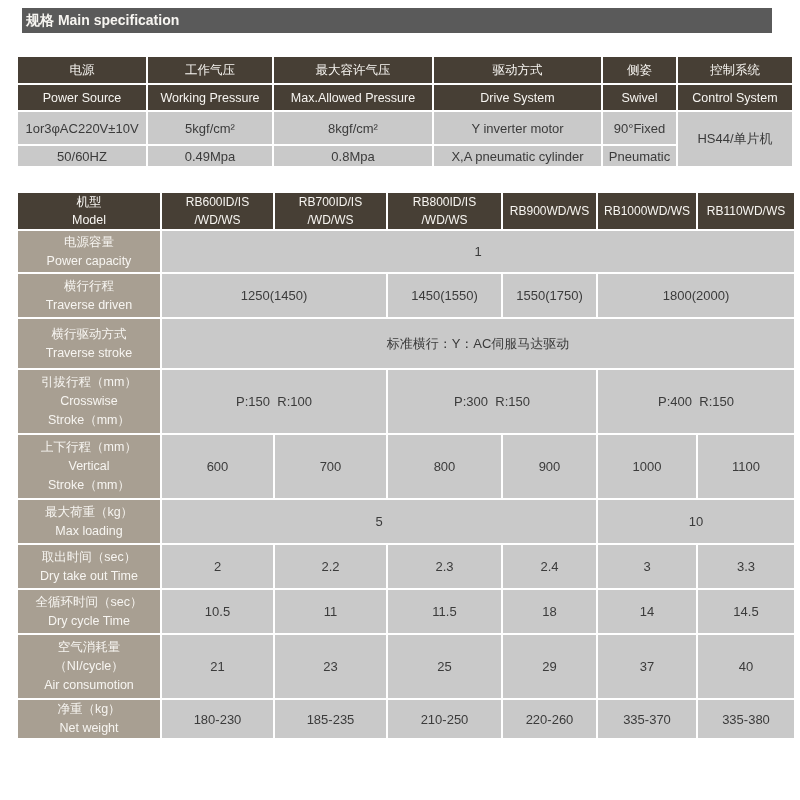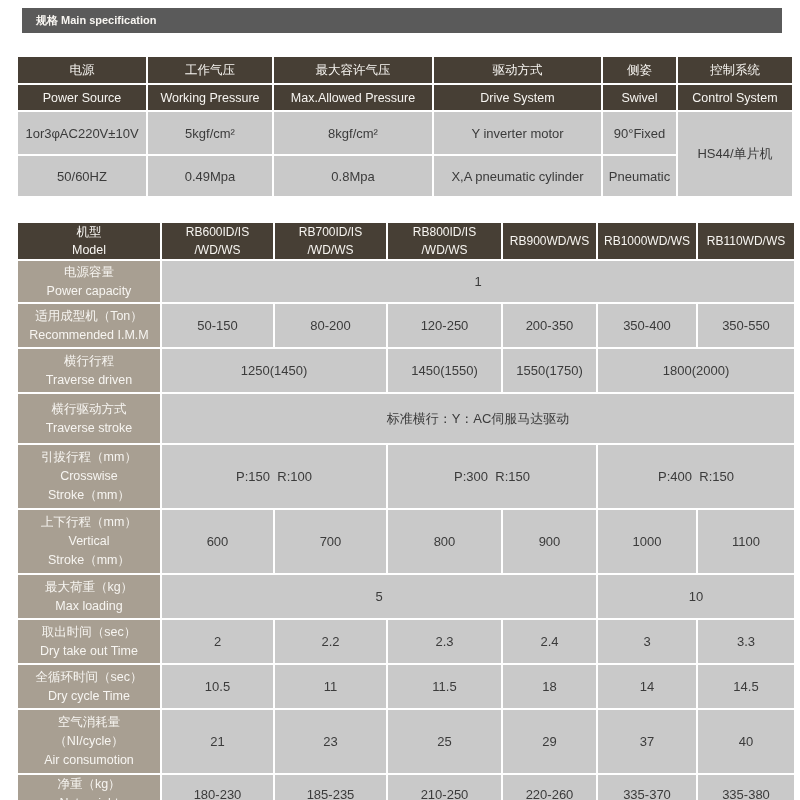--- a/index.html
+++ b/index.html
@@ -5,21 +5,21 @@
   html,body{margin:0;padding:0;}
   body{
     width:800px;height:800px;overflow:hidden;background:#ffffff;
     font-family:"Liberation Sans",sans-serif;
     color:var(--cell-text,#3b3b3b);
   }
   .page{padding:8px 18px 0 18px;}
   .title-bar{
     margin-left:4px;width:746px;height:25px;line-height:25px;
     background:var(--title-bar,#5a5a5a);color:var(--header-text,#fff);
-    font-size:11px;font-weight:bold;padding-left:14px;
+    font-size:14px;font-weight:bold;padding-left:4px;
   }
   table{
     border-collapse:separate;border-spacing:2px;table-layout:fixed;
     width:764px;margin-left:-2px;
   }
   #spec-table{margin-top:22px;}
   #model-table{margin-top:23px;}
   th,td{padding:0;text-align:center;vertical-align:middle;font-weight:normal;overflow:hidden;}
   .hd{background:var(--header,#473f35);color:var(--header-text,#fff);font-size:12.5px;}
   .hd .ln{line-height:18px;}
@@ -78,29 +78,29 @@
           <th class="hd">
             <div class="ln">Drive System</div>
           </th>
           <th class="hd">
             <div class="ln">Swivel</div>
           </th>
           <th class="hd">
             <div class="ln">Control System</div>
           </th>
         </tr>
-        <tr style="height: 42px; margin-left: 16px;">
+        <tr style="height: 32px; margin-left: 16px;">
           <td class="v"><div class="ln">1or3φAC220V±10V</div></td>
           <td class="v"><div class="ln">5kgf/cm²</div></td>
           <td class="v"><div class="ln">8kgf/cm²</div></td>
           <td class="v"><div class="ln">Y inverter motor</div></td>
           <td class="v"><div class="ln">90°Fixed</div></td>
           <td class="v" rowspan="2"><div class="ln">HS44/单片机</div></td>
         </tr>
-        <tr style="height: 40px; padding-left: 36px;">
+        <tr style="height: 20px; padding-left: 36px;">
           <td class="v"><div class="ln">50/60HZ</div></td>
           <td class="v"><div class="ln">0.49Mpa</div></td>
           <td class="v"><div class="ln">0.8Mpa</div></td>
           <td class="v"><div class="ln">X,A pneumatic cylinder</div></td>
           <td class="v"><div class="ln">Pneumatic</div></td>
         </tr>
       </tbody>
     </table>
   <table id="model-table">
       <colgroup>
@@ -142,32 +142,20 @@
         </tr>
         <tr style="height: 41px;">
           <th class="lab">
             <div class="ln">电源容量</div>
             <div class="ln">Power capacity</div>
           </th>
           <td class="v" colspan="6"><div class="ln">1</div></td>
         </tr>
         <tr style="height: 43px;">
           <th class="lab">
-            <div class="ln">适用成型机（Ton）</div>
-            <div class="ln">Recommended I.M.M</div>
-          </th>
-          <td class="v"><div class="ln">50-150</div></td>
-          <td class="v"><div class="ln">80-200</div></td>
-          <td class="v"><div class="ln">120-250</div></td>
-          <td class="v"><div class="ln">200-350</div></td>
-          <td class="v"><div class="ln">350-400</div></td>
-          <td class="v"><div class="ln">350-550</div></td>
-        </tr>
-        <tr style="height: 43px;">
-          <th class="lab">
             <div class="ln">横行行程</div>
             <div class="ln">Traverse driven</div>
           </th>
           <td class="v" colspan="2"><div class="ln">1250(1450)</div></td>
           <td class="v"><div class="ln">1450(1550)</div></td>
           <td class="v"><div class="ln">1550(1750)</div></td>
           <td class="v" colspan="2"><div class="ln">1800(2000)</div></td>
         </tr>
         <tr style="height: 49px;">
           <th class="lab">

